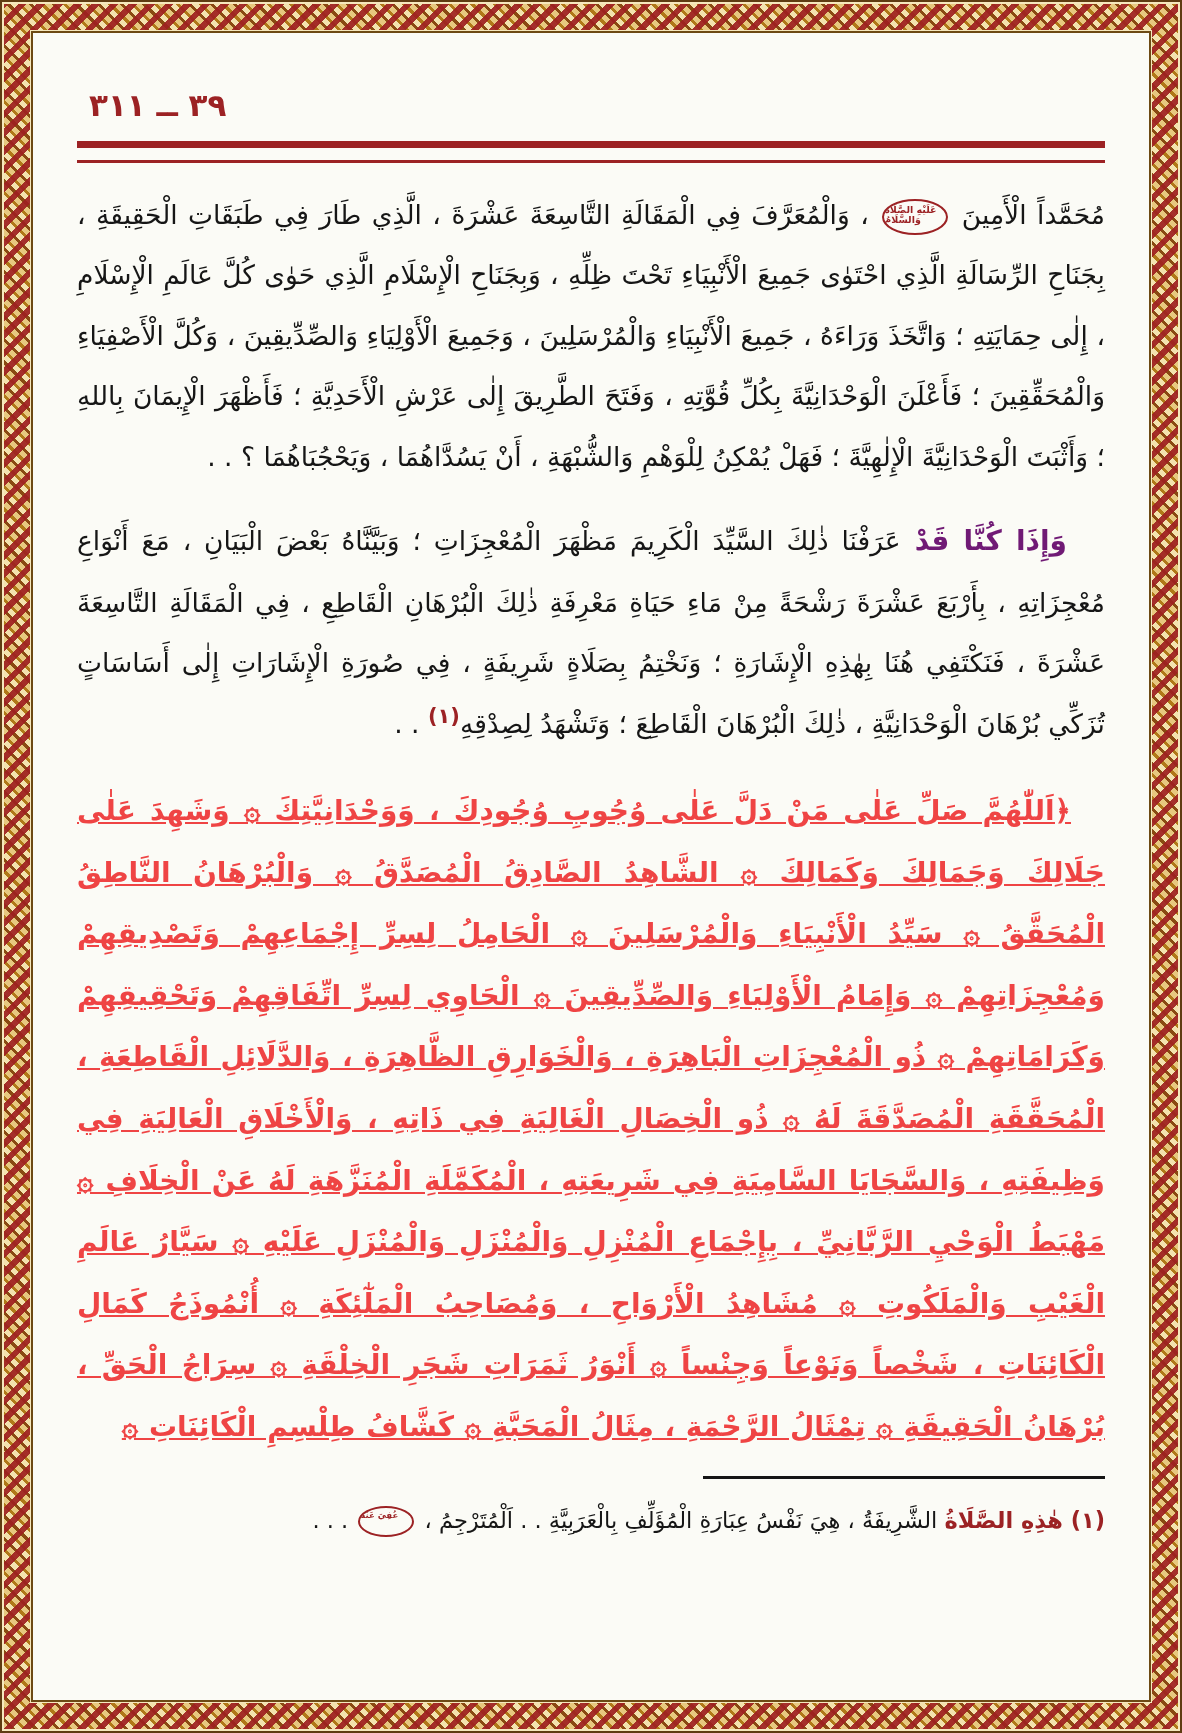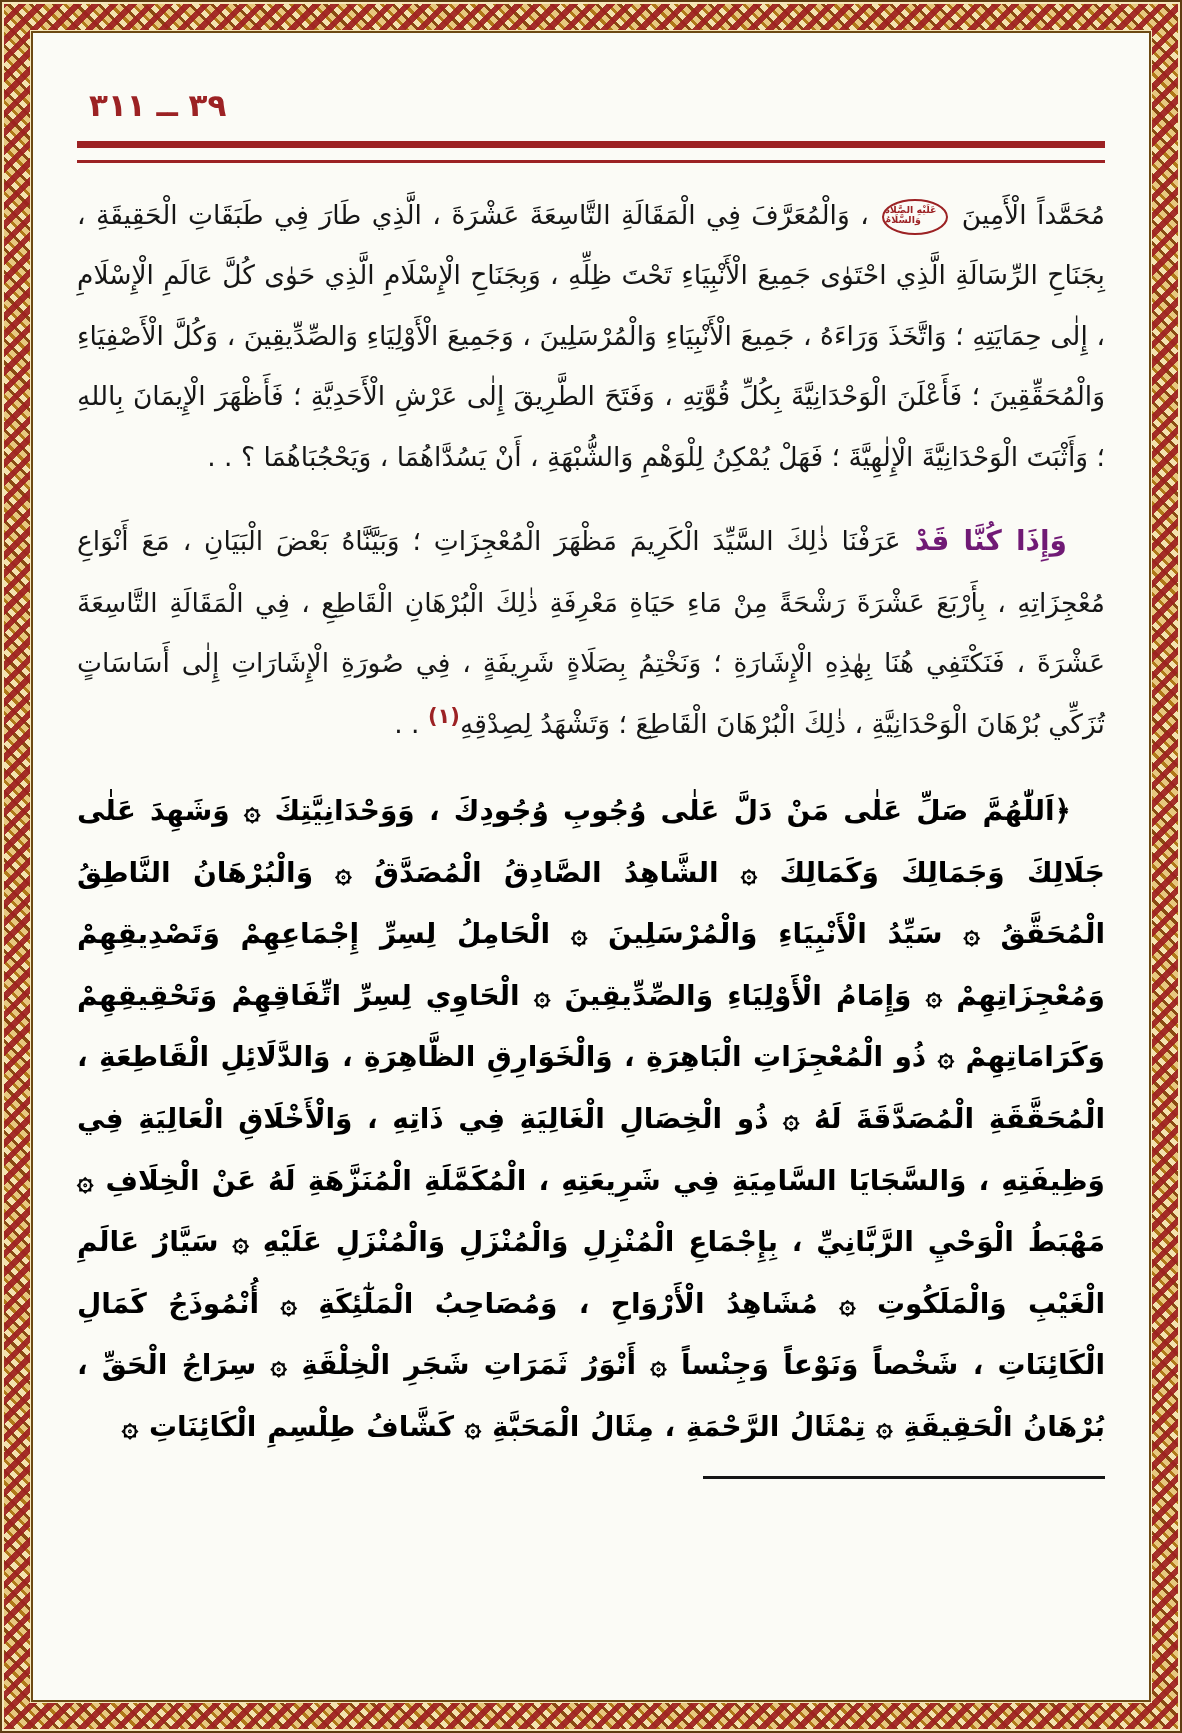--- a/index.html
+++ b/index.html
@@ -62,24 +62,25 @@
     border:2px solid #9c2224;
     border-radius:50%;
     color:#9c2224;
     font-size:9.5px;line-height:1.15;font-weight:bold;
     text-align:left;vertical-align:middle;
     overflow:hidden;padding-top:4px;
     margin:0 3px;
   }
   .seal.small{width:56px;height:31px;font-size:8.5px;padding-top:3px;}
   .prayer{
-    font-size:28px;font-weight:bold;color:#000000;
+    font-size:28px;font-weight:bold;color:#ef4444;
     line-height:2.2;text-align:justify;
     text-indent:34px;margin:26px 0 0 0;
     word-spacing:1px;
+    text-decoration:underline;
   }
   .fn-sep{
     width:402px;height:3px;background:#151515;
     margin:18px 0 20px auto; 
   }
   .footnote{
     font-size:22.5px;line-height:1.9;color:#161616;
     text-align:right;margin:0;
   }
   .fn-red{color:#9c2224;font-weight:bold;}
@@ -98,16 +99,17 @@
       <div class="rules"></div>
 
       <p class="body-par"><span>مُحَمَّداً الْأَمِينَ </span><span class="seal">عَلَيْهِ الصَّلَاةُ وَالسَّلَامُ</span><span> ، وَالْمُعَرَّفَ فِي الْمَقَالَةِ التَّاسِعَةَ عَشْرَةَ ، الَّذِي طَارَ فِي طَبَقَاتِ الْحَقِيقَةِ ، بِجَنَاحِ الرِّسَالَةِ الَّذِي احْتَوٰى جَمِيعَ الْأَنْبِيَاءِ تَحْتَ ظِلِّهِ ، وَبِجَنَاحِ الْإِسْلَامِ الَّذِي حَوٰى كُلَّ عَالَمِ الْإِسْلَامِ ، إِلٰى حِمَايَتِهِ ؛ وَاتَّخَذَ وَرَاءَهُ ، جَمِيعَ الْأَنْبِيَاءِ وَالْمُرْسَلِينَ ، وَجَمِيعَ الْأَوْلِيَاءِ وَالصِّدِّيقِينَ ، وَكُلَّ الْأَصْفِيَاءِ وَالْمُحَقِّقِينَ ؛ فَأَعْلَنَ الْوَحْدَانِيَّةَ بِكُلِّ قُوَّتِهِ ، وَفَتَحَ الطَّرِيقَ إِلٰى عَرْشِ الْأَحَدِيَّةِ ؛ فَأَظْهَرَ الْإِيمَانَ بِاللهِ ؛ وَأَثْبَتَ الْوَحْدَانِيَّةَ الْإِلٰهِيَّةَ ؛ فَهَلْ يُمْكِنُ لِلْوَهْمِ وَالشُّبْهَةِ ، أَنْ يَسُدَّاهُمَا ، وَيَحْجُبَاهُمَا ؟ . .</span></p>
 
       <p class="body-par indent"><span class="red-lead">وَإِذَا كُنَّا قَدْ </span><span>عَرَفْنَا ذٰلِكَ السَّيِّدَ الْكَرِيمَ مَظْهَرَ الْمُعْجِزَاتِ ؛ وَبَيَّنَّاهُ بَعْضَ الْبَيَانِ ، مَعَ أَنْوَاعِ مُعْجِزَاتِهِ ، بِأَرْبَعَ عَشْرَةَ رَشْحَةً مِنْ مَاءِ حَيَاةِ مَعْرِفَةِ ذٰلِكَ الْبُرْهَانِ الْقَاطِعِ ، فِي الْمَقَالَةِ التَّاسِعَةَ عَشْرَةَ ، فَنَكْتَفِي هُنَا بِهٰذِهِ الْإِشَارَةِ ؛ وَنَخْتِمُ بِصَلَاةٍ شَرِيفَةٍ ، فِي صُورَةِ الْإِشَارَاتِ إِلٰى أَسَاسَاتٍ تُزَكِّي بُرْهَانَ الْوَحْدَانِيَّةِ ، ذٰلِكَ الْبُرْهَانَ الْقَاطِعَ ؛ وَتَشْهَدُ لِصِدْقِهِ</span><span class="fn-ref">(١)</span><span> . .</span></p>
 
       <p class="prayer">﴿اَللّٰهُمَّ صَلِّ عَلٰى مَنْ دَلَّ عَلٰى وُجُوبِ وُجُودِكَ ، وَوَحْدَانِيَّتِكَ ۞ وَشَهِدَ عَلٰى جَلَالِكَ وَجَمَالِكَ وَكَمَالِكَ ۞ الشَّاهِدُ الصَّادِقُ الْمُصَدَّقُ ۞ وَالْبُرْهَانُ النَّاطِقُ الْمُحَقَّقُ ۞ سَيِّدُ الْأَنْبِيَاءِ وَالْمُرْسَلِينَ ۞ الْحَامِلُ لِسِرِّ إِجْمَاعِهِمْ وَتَصْدِيقِهِمْ وَمُعْجِزَاتِهِمْ ۞ وَإِمَامُ الْأَوْلِيَاءِ وَالصِّدِّيقِينَ ۞ الْحَاوِي لِسِرِّ اتِّفَاقِهِمْ وَتَحْقِيقِهِمْ وَكَرَامَاتِهِمْ ۞ ذُو الْمُعْجِزَاتِ الْبَاهِرَةِ ، وَالْخَوَارِقِ الظَّاهِرَةِ ، وَالدَّلَائِلِ الْقَاطِعَةِ ، الْمُحَقَّقَةِ الْمُصَدَّقَةَ لَهُ ۞ ذُو الْخِصَالِ الْغَالِيَةِ فِي ذَاتِهِ ، وَالْأَخْلَاقِ الْعَالِيَةِ فِي وَظِيفَتِهِ ، وَالسَّجَايَا السَّامِيَةِ فِي شَرِيعَتِهِ ، الْمُكَمَّلَةِ الْمُنَزَّهَةِ لَهُ عَنْ الْخِلَافِ ۞ مَهْبَطُ الْوَحْيِ الرَّبَّانِيِّ ، بِإِجْمَاعِ الْمُنْزِلِ وَالْمُنْزَلِ وَالْمُنْزَلِ عَلَيْهِ ۞ سَيَّارُ عَالَمِ الْغَيْبِ وَالْمَلَكُوتِ ۞ مُشَاهِدُ الْأَرْوَاحِ ، وَمُصَاحِبُ الْمَلٰٓئِكَةِ ۞ أُنْمُوذَجُ كَمَالِ الْكَائِنَاتِ ، شَخْصاً وَنَوْعاً وَجِنْساً ۞ أَنْوَرُ ثَمَرَاتِ شَجَرِ الْخِلْقَةِ ۞ سِرَاجُ الْحَقِّ ، بُرْهَانُ الْحَقِيقَةِ ۞ تِمْثَالُ الرَّحْمَةِ ، مِثَالُ الْمَحَبَّةِ ۞ كَشَّافُ طِلْسِمِ الْكَائِنَاتِ ۞</p>
 
       <div class="fn-sep"></div>
 
+      <p class="footnote"><span class="fn-red">(١) </span><span class="fn-red">هٰذِهِ الصَّلَاةُ</span><span> الشَّرِيفَةُ ، هِيَ نَفْسُ عِبَارَةِ الْمُؤَلِّفِ بِالْعَرَبِيَّةِ . . اَلْمُتَرْجِمُ ، </span><span class="seal small">عُفِيَ عَنْهُ</span><span> . . .</span></p>
 
     </div>
   </div>
 </div>
 
 </body></html>

